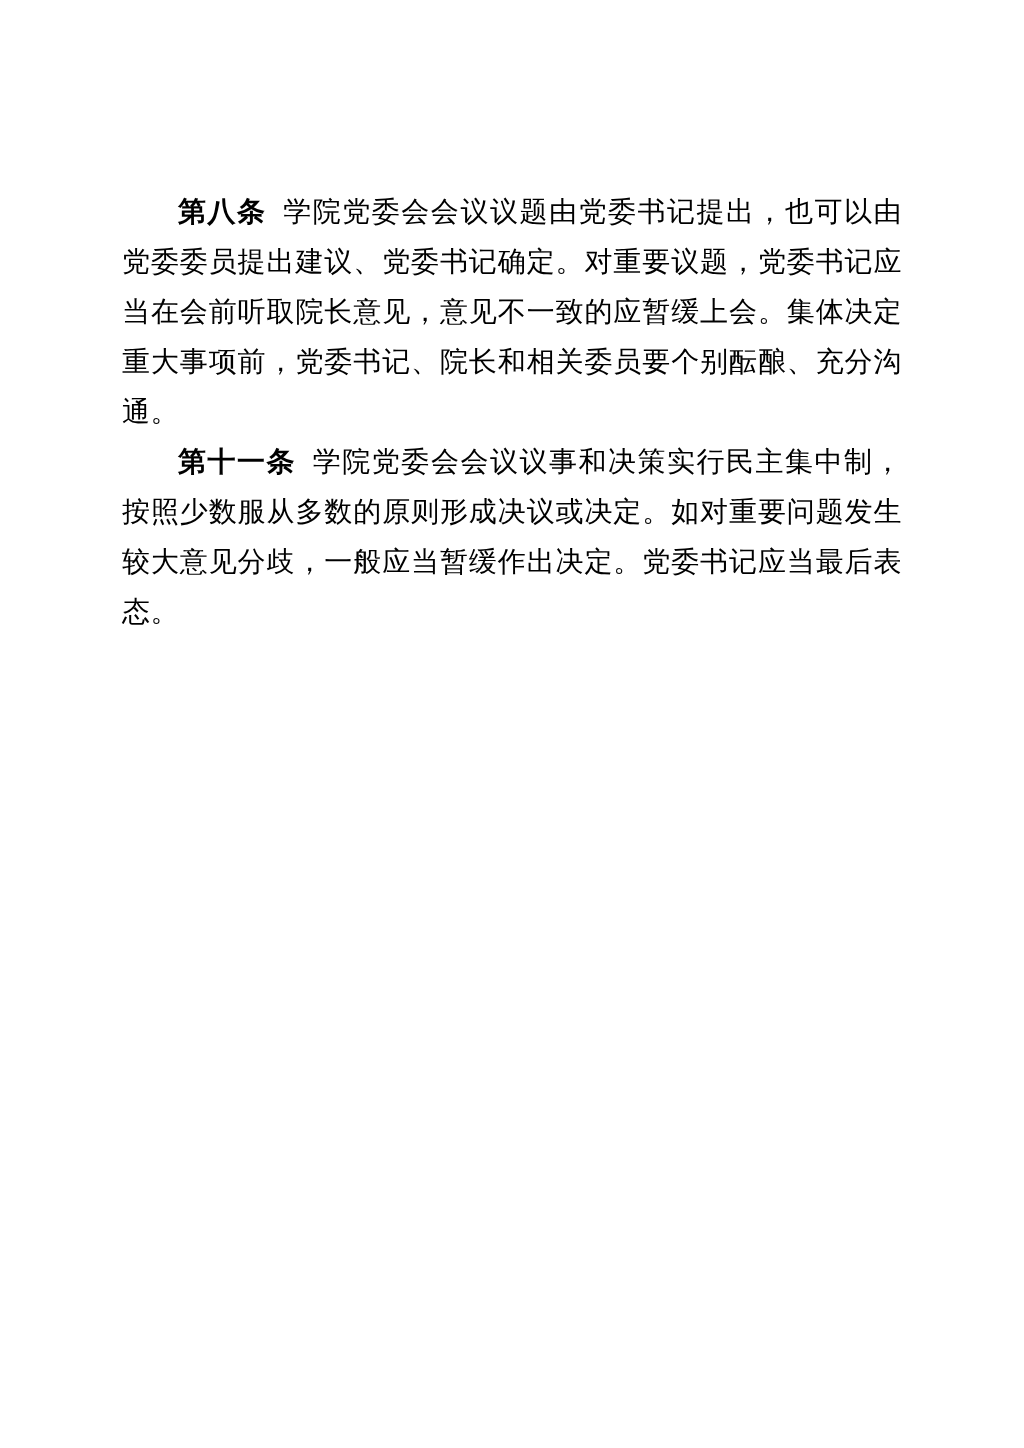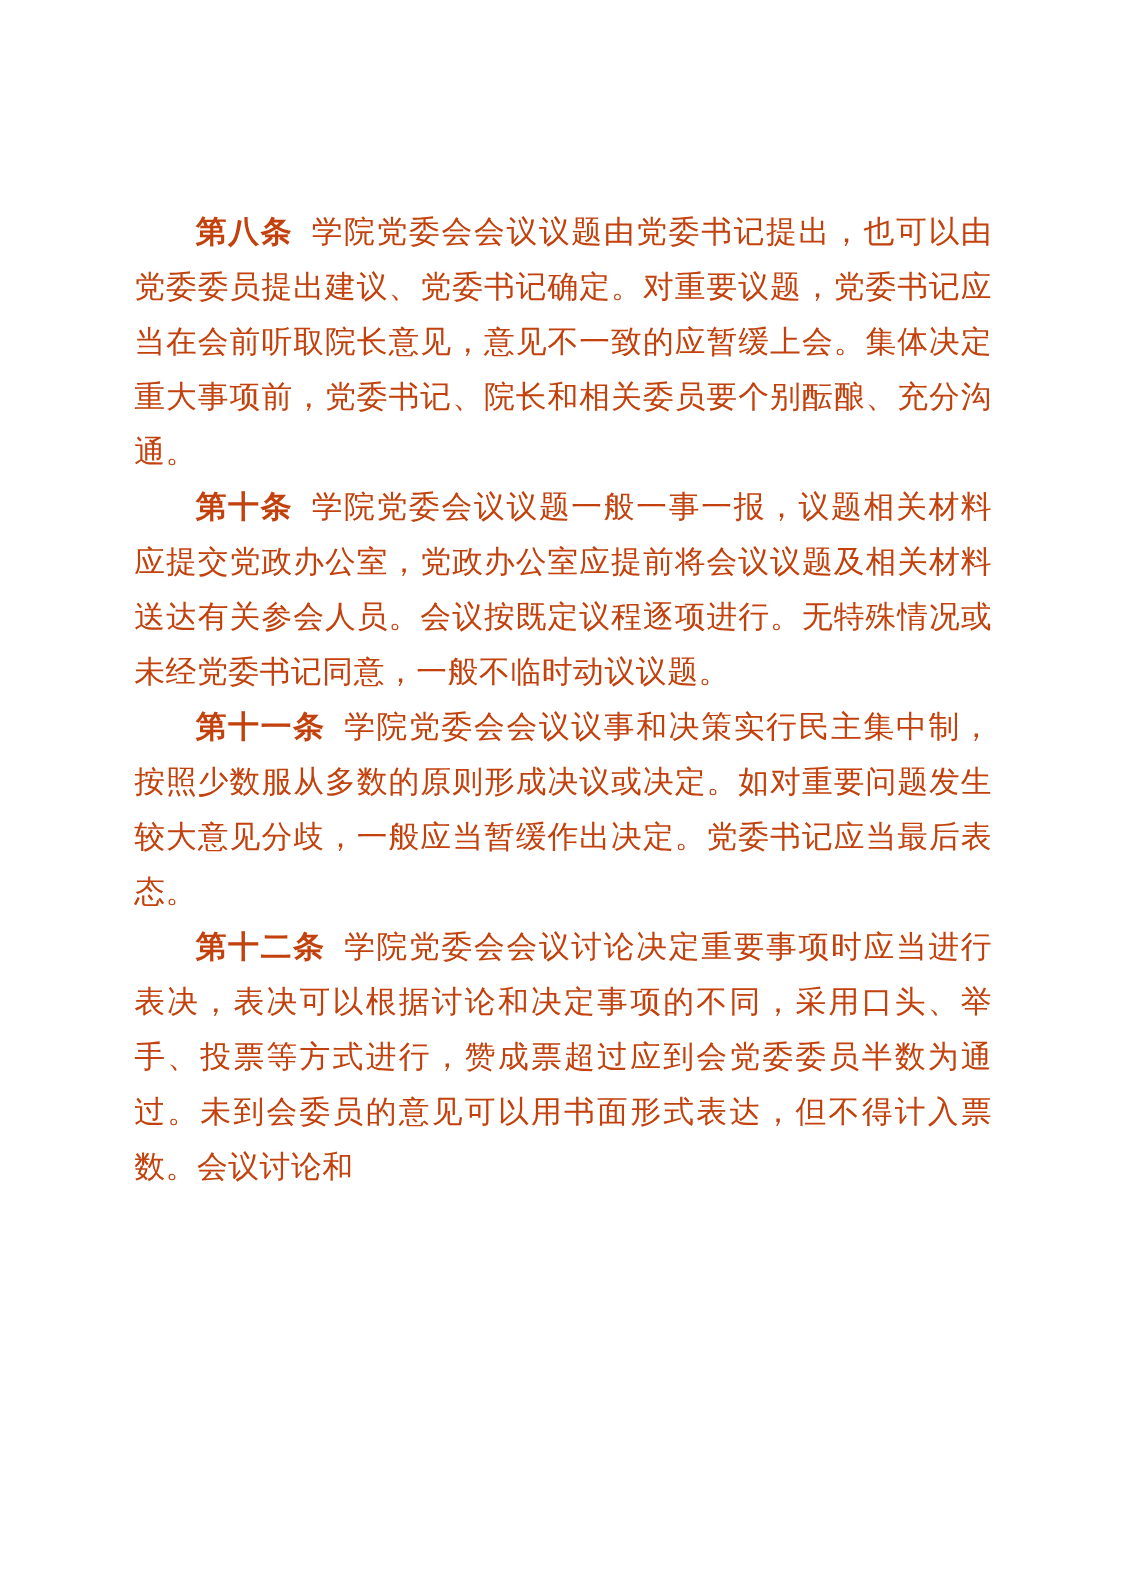--- a/index.html
+++ b/index.html
@@ -15,21 +15,21 @@
     overflow: hidden;
   }
   .content {
     position: absolute;
     left: 122px;
     top: 187px;
     width: 780px;
     font-family: "Liberation Serif", "DejaVu Serif", serif;
     font-size: 28px;
     line-height: 50px;
-    color: #c2410c;
+    color: #000000;
     text-align: justify;
     text-justify: inter-ideograph;
     letter-spacing: 0.5px;
   }
   .para {
     margin: 0;
     padding: 0;
     text-indent: 2em;
   }
   .art {
@@ -39,20 +39,18 @@
 </style>
 </head>
 <body>
 
 <div class="page">
   <div class="content">
 
     <p class="para"><span class="art">第八条</span><span>学院党委会会议议题由党委书记提出，也可以由党委委员提出建议、党委书记确定。对重要议题，党委书记应当在会前听取院长意见，意见不一致的应暂缓上会。集体决定重大事项前，党委书记、院长和相关委员要个别酝酿、充分沟通。</span></p>
 
 
-    <p class="para"><span class="art">第十条</span><span>学院党委会议议题一般一事一报，议题相关材料应提交党政办公室，党政办公室应提前将会议议题及相关材料送达有关参会人员。会议按既定议程逐项进行。无特殊情况或未经党委书记同意，一般不临时动议议题。</span></p>
 
     <p class="para"><span class="art">第十一条</span><span>学院党委会会议议事和决策实行民主集中制，按照少数服从多数的原则形成决议或决定。如对重要问题发生较大意见分歧，一般应当暂缓作出决定。党委书记应当最后表态。</span></p>
 
-    <p class="para"><span class="art">第十二条</span><span>学院党委会会议讨论决定重要事项时应当进行表决，表决可以根据讨论和决定事项的不同，采用口头、举手、投票等方式进行，赞成票超过应到会党委委员半数为通过。未到会委员的意见可以用书面形式表达，但不得计入票数。会议讨论和</span></p>
 
   </div>
 </div>
 
 </body></html>

